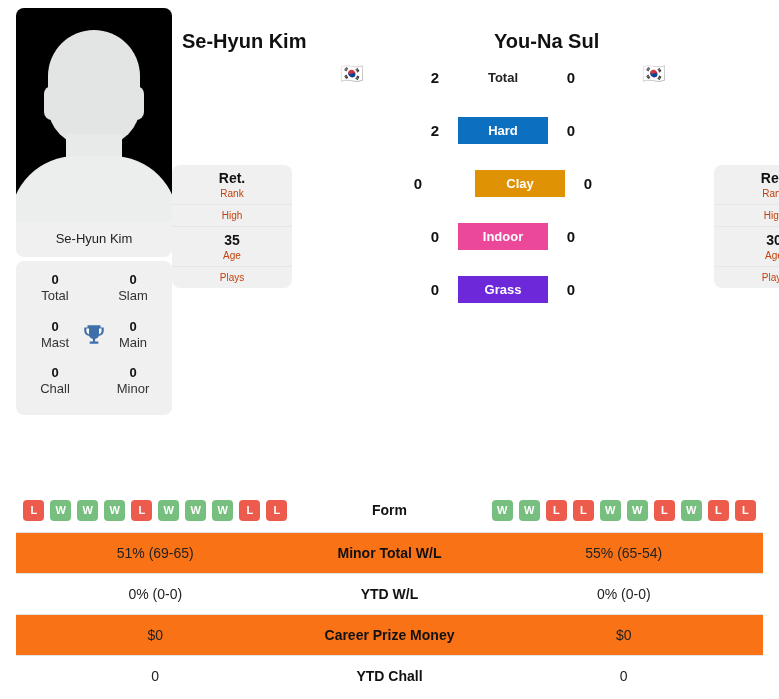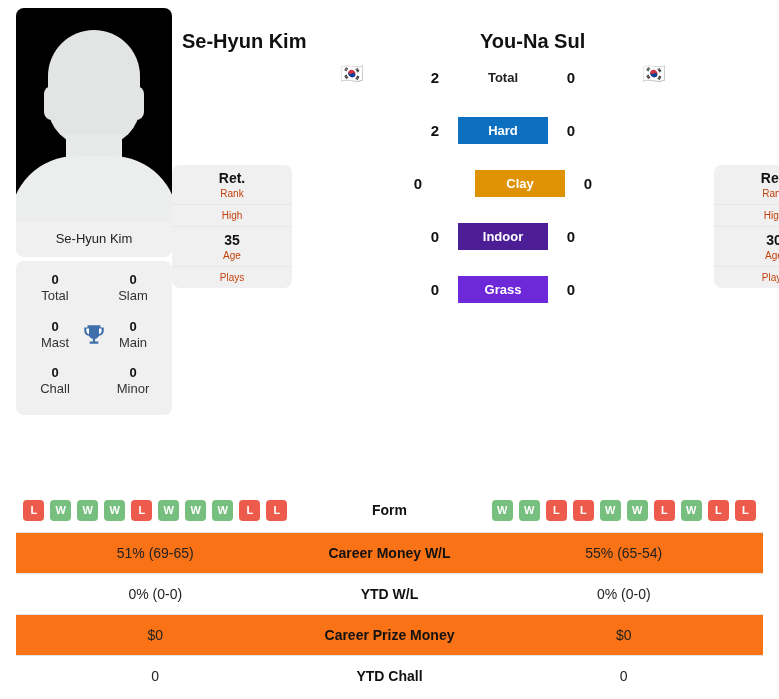--- a/index.html
+++ b/index.html
@@ -169,21 +169,21 @@
     height: 28px;
     pointer-events: none;
   }
   .name-left, .name-right {
     position: absolute;
     font-size: 20px;
     font-weight: bold;
     color: #111;
   }
   .name-left { left: 182px; }
-  .name-right { left: 480px; }
+  .name-right { left: 494px; }
 
   
   .stats {
     position: absolute;
     left: 16px; right: 16px;
     top: 488px;
   }
   .stat-row {
     display: flex;
     align-items: center;
@@ -331,21 +331,21 @@
           <div class="surface-pill" id="pill-hard" style="background: rgb(12, 111, 192);">Hard</div>
           <div class="score-right">0</div>
         </div>
         <div class="score-row">
           <div class="score-left">0</div>
           <div class="surface-pill" id="pill-clay" style="background: rgb(224, 146, 5); margin-left: 34px;">Clay</div>
           <div class="score-right">0</div>
         </div>
         <div class="score-row">
           <div class="score-left">0</div>
-          <div class="surface-pill" id="pill-indoor" style="background: #4c1d95;">Indoor</div>
+          <div class="surface-pill" id="pill-indoor" style="background: #ec4899;">Indoor</div>
           <div class="score-right">0</div>
         </div>
         <div class="score-row">
           <div class="score-left">0</div>
           <div class="surface-pill" id="pill-grass" style="background: #6d28d9;">Grass</div>
           <div class="score-right">0</div>
         </div>
       </div>
     </div>
 
@@ -399,21 +399,21 @@
             <div class="badge l">L</div>
             <div class="badge w">W</div>
             <div class="badge l">L</div>
             <div class="badge l">L</div>
           </div>
       </div>
     </div>
 
     <div class="stat-row alt">
       <div class="stat-side">51% (69-65)</div>
-      <div class="stat-mid">Career Money W/L</div>
+      <div class="stat-mid">Minor Total W/L</div>
       <div class="stat-side">55% (65-54)</div>
     </div>
 
     <div class="stat-row">
       <div class="stat-side">0% (0-0)</div>
       <div class="stat-mid">YTD W/L</div>
       <div class="stat-side">0% (0-0)</div>
     </div>
 
     <div class="stat-row alt">

